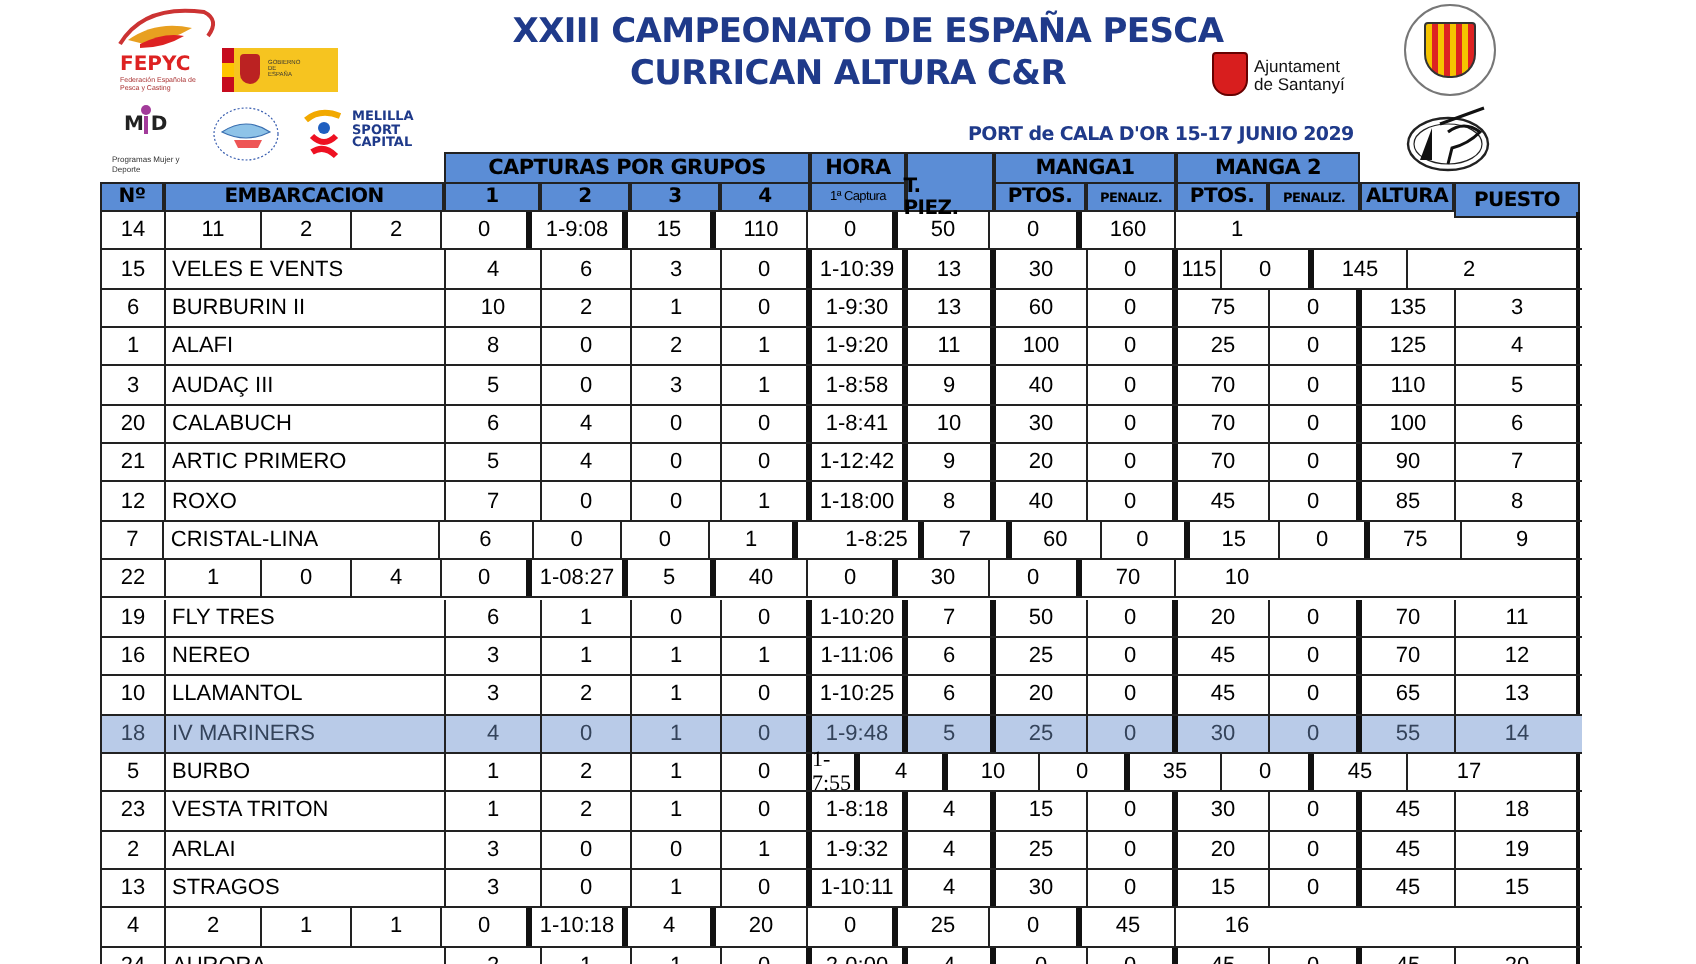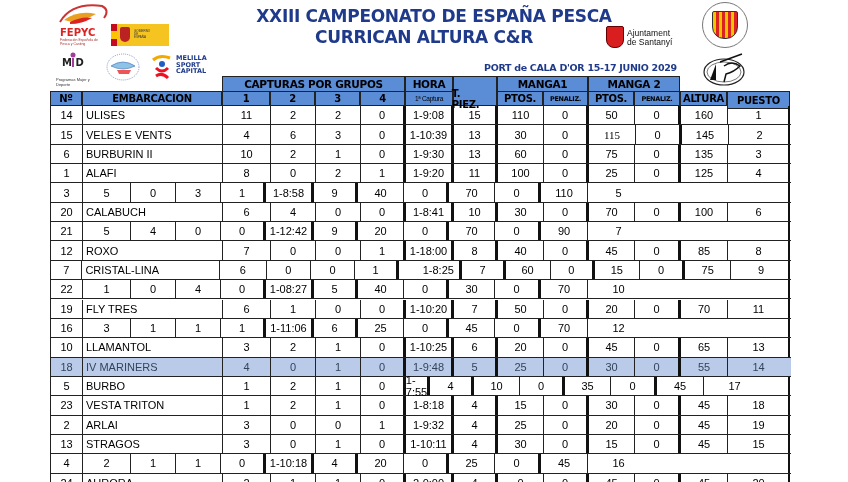--- a/index.html
+++ b/index.html
@@ -124,21 +124,20 @@
   <div class="hdr-cell" style="left:543px;top:91px;width:45px;height:15px;font-size:6.5px;">PENALIZ.</div>
   <div class="hdr-cell" style="left:588px;top:91px;width:46px;height:15px;font-size:10px;">PTOS.</div>
   <div class="hdr-cell" style="left:634px;top:91px;width:46px;height:15px;font-size:6.5px;">PENALIZ.</div>
   <div class="hdr-cell" style="left:680px;top:91px;width:47px;height:15px;font-size:10px;">ALTURA</div>
   <div class="hdr-cell" style="left:727px;top:91px;width:63px;height:18px;font-size:10px;">PUESTO</div>
 </div>
 
 <div id="tbody" style="position:absolute;left:50px;top:106px;width:740px;height:376px;border-left:1px solid #222;border-right:2px solid #111;">
     <div class="row" style="top: 0px; height: 19.35px;">
       <div class="c" style="width: 32px;">14</div>
-      <div class="c name" style="width: 140px;">ULISES</div>
       <div class="c" style="width: 48px;">11</div>
       <div class="c" style="width: 45px;">2</div>
       <div class="c" style="width: 45px;">2</div>
       <div class="c thick" style="width: 45px;">0</div>
       <div class="c thick" style="width: 48px;">1-9:08</div>
       <div class="c thick" style="width: 44px;">15</div>
       <div class="c" style="width: 46px;">110</div>
       <div class="c thick" style="width: 45px;">0</div>
       <div class="c" style="width: 46px;">50</div>
       <div class="c thick" style="width: 46px;">0</div>
@@ -149,21 +148,21 @@
       <div class="c" style="width: 32px;">15</div>
       <div class="c name" style="width: 140px;">VELES E VENTS</div>
       <div class="c" style="width: 48px;">4</div>
       <div class="c" style="width: 45px;">6</div>
       <div class="c" style="width: 45px;">3</div>
       <div class="c thick" style="width: 45px;">0</div>
       <div class="c thick" style="width: 48px;">1-10:39</div>
       <div class="c thick" style="width: 44px;">13</div>
       <div class="c" style="width: 46px;">30</div>
       <div class="c thick" style="width: 45px;">0</div>
-      <div class="c" style="width: 47px; font-family: Liberation Serif, serif;">115</div>
+      <div class="c" style="width: 22px;">115</div>
       <div class="c thick" style="width: 46px;">0</div>
       <div class="c" style="width: 47px;">145</div>
       <div class="c" style="width: 61px; border-right: none;">2</div>
     </div>
     <div class="row" style="top: 38.7px; height: 19.35px;">
       <div class="c" style="width: 32px;">6</div>
       <div class="c name" style="width: 140px;">BURBURIN II</div>
       <div class="c" style="width: 48px;">10</div>
       <div class="c" style="width: 45px;">2</div>
       <div class="c" style="width: 45px;">1</div>
@@ -188,20 +187,21 @@
       <div class="c thick" style="width: 44px;">11</div>
       <div class="c" style="width: 46px;">100</div>
       <div class="c thick" style="width: 45px;">0</div>
       <div class="c" style="width: 46px;">25</div>
       <div class="c thick" style="width: 46px;">0</div>
       <div class="c" style="width: 47px;">125</div>
       <div class="c" style="width: 61px; border-right: none;">4</div>
     </div>
     <div class="row" style="top: 77.4px; height: 19.35px;">
       <div class="c" style="width: 32px;">3</div>
+      <div class="c name" style="width: 140px;">AUDAÇ III</div>
       <div class="c" style="width: 48px;">5</div>
       <div class="c" style="width: 45px;">0</div>
       <div class="c" style="width: 45px;">3</div>
       <div class="c thick" style="width: 45px;">1</div>
       <div class="c thick" style="width: 48px;">1-8:58</div>
       <div class="c thick" style="width: 44px;">9</div>
       <div class="c" style="width: 46px;">40</div>
       <div class="c thick" style="width: 45px;">0</div>
       <div class="c" style="width: 46px;">70</div>
       <div class="c thick" style="width: 46px;">0</div>
@@ -219,20 +219,21 @@
       <div class="c thick" style="width: 44px;">10</div>
       <div class="c" style="width: 46px;">30</div>
       <div class="c thick" style="width: 45px;">0</div>
       <div class="c" style="width: 46px;">70</div>
       <div class="c thick" style="width: 46px;">0</div>
       <div class="c" style="width: 47px;">100</div>
       <div class="c" style="width: 61px; border-right: none;">6</div>
     </div>
     <div class="row" style="top: 116.1px; height: 19.35px;">
       <div class="c" style="width: 32px;">21</div>
+      <div class="c name" style="width: 140px;">ARTIC PRIMERO</div>
       <div class="c" style="width: 48px;">5</div>
       <div class="c" style="width: 45px;">4</div>
       <div class="c" style="width: 45px;">0</div>
       <div class="c thick" style="width: 45px;">0</div>
       <div class="c thick" style="width: 48px;">1-12:42</div>
       <div class="c thick" style="width: 44px;">9</div>
       <div class="c" style="width: 46px;">20</div>
       <div class="c thick" style="width: 45px;">0</div>
       <div class="c" style="width: 46px;">70</div>
       <div class="c thick" style="width: 46px;">0</div>
@@ -297,20 +298,21 @@
       <div class="c thick" style="width: 44px;">7</div>
       <div class="c" style="width: 46px;">50</div>
       <div class="c thick" style="width: 45px;">0</div>
       <div class="c" style="width: 46px;">20</div>
       <div class="c thick" style="width: 46px;">0</div>
       <div class="c" style="width: 47px;">70</div>
       <div class="c" style="width: 61px; border-right: none;">11</div>
     </div>
     <div class="row" style="top: 212.85px; height: 19.35px;">
       <div class="c" style="width: 32px;">16</div>
+      <div class="c name" style="width: 140px;">NEREO</div>
       <div class="c" style="width: 48px;">3</div>
       <div class="c" style="width: 45px;">1</div>
       <div class="c" style="width: 45px;">1</div>
       <div class="c thick" style="width: 45px;">1</div>
       <div class="c thick" style="width: 48px;">1-11:06</div>
       <div class="c thick" style="width: 44px;">6</div>
       <div class="c" style="width: 46px;">25</div>
       <div class="c thick" style="width: 45px;">0</div>
       <div class="c" style="width: 46px;">45</div>
       <div class="c thick" style="width: 46px;">0</div>
@@ -349,21 +351,21 @@
       <div class="c" style="width: 47px;">55</div>
       <div class="c" style="width: 61px; border-right: none;">14</div>
     </div>
     <div class="row" style="top: 270.9px; height: 19.35px;">
       <div class="c" style="width: 32px;">5</div>
       <div class="c name" style="width: 140px;">BURBO</div>
       <div class="c" style="width: 48px;">1</div>
       <div class="c" style="width: 45px;">2</div>
       <div class="c" style="width: 45px;">1</div>
       <div class="c thick" style="width: 45px;">0</div>
-      <div class="c thick" style="width: 24px;">1-7:55</div>
+      <div class="c thick" style="width: 24px; font-family: Liberation Serif, serif;">1-7:55</div>
       <div class="c thick" style="width: 44px;">4</div>
       <div class="c" style="width: 46px;">10</div>
       <div class="c thick" style="width: 45px;">0</div>
       <div class="c" style="width: 46px;">35</div>
       <div class="c thick" style="width: 46px;">0</div>
       <div class="c" style="width: 47px;">45</div>
       <div class="c" style="width: 61px; border-right: none;">17</div>
     </div>
     <div class="row" style="top: 290.25px; height: 19.35px;">
       <div class="c" style="width: 32px;">23</div>

